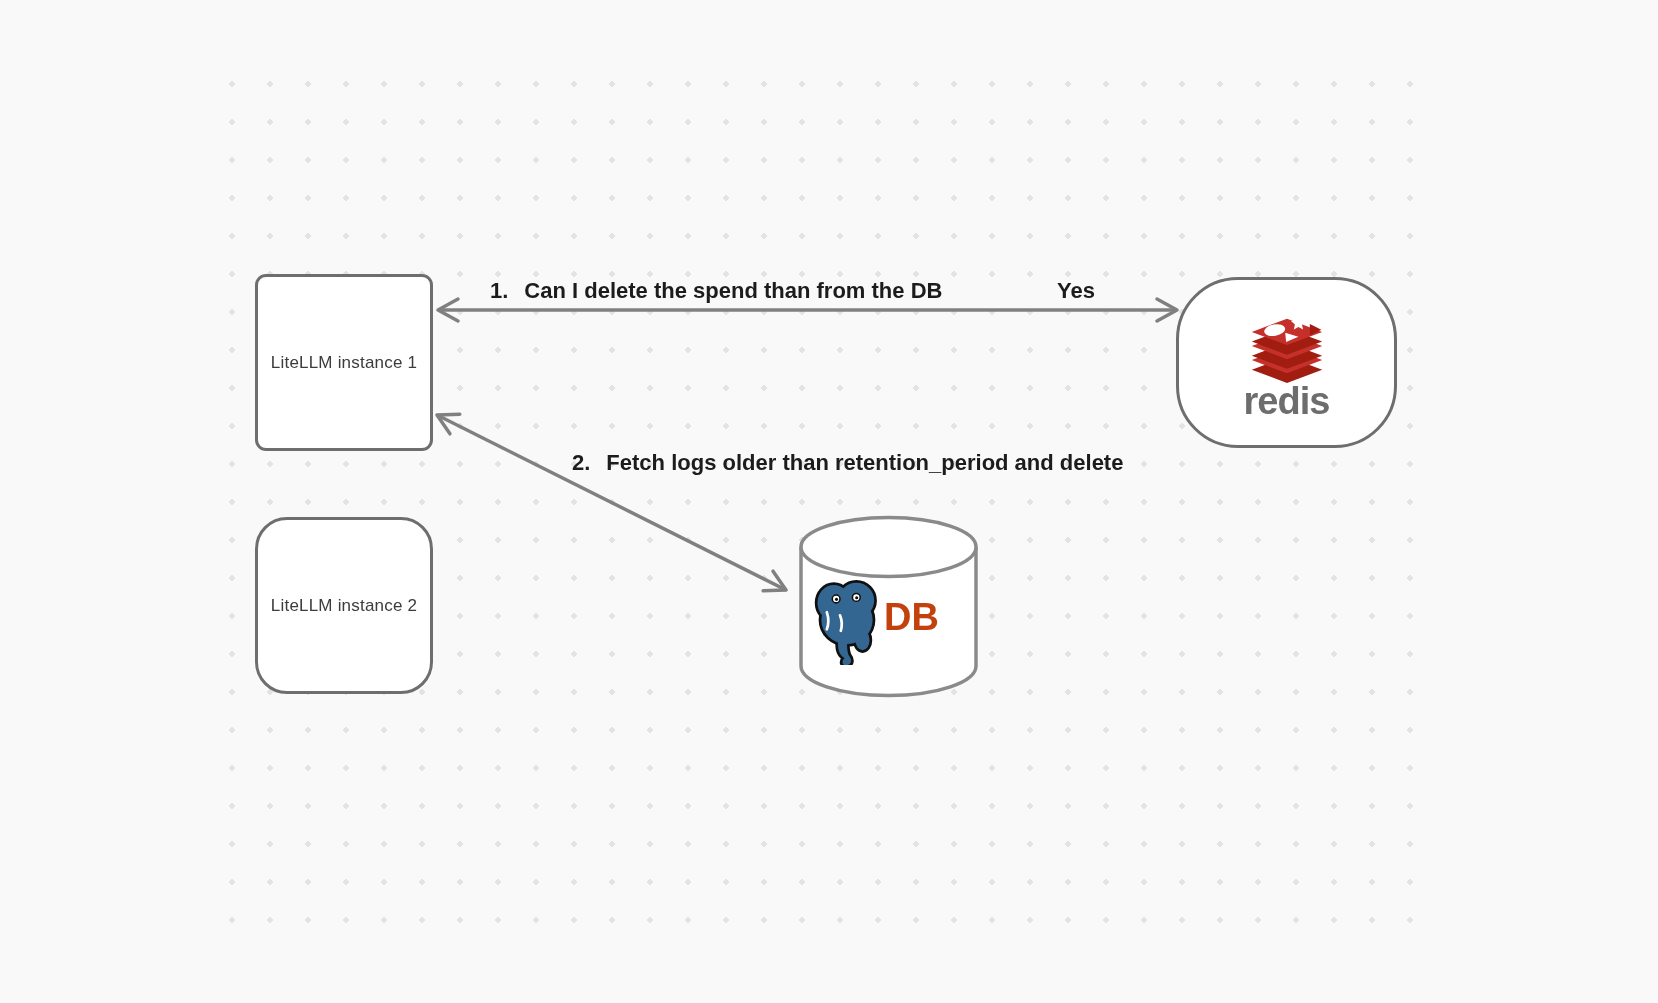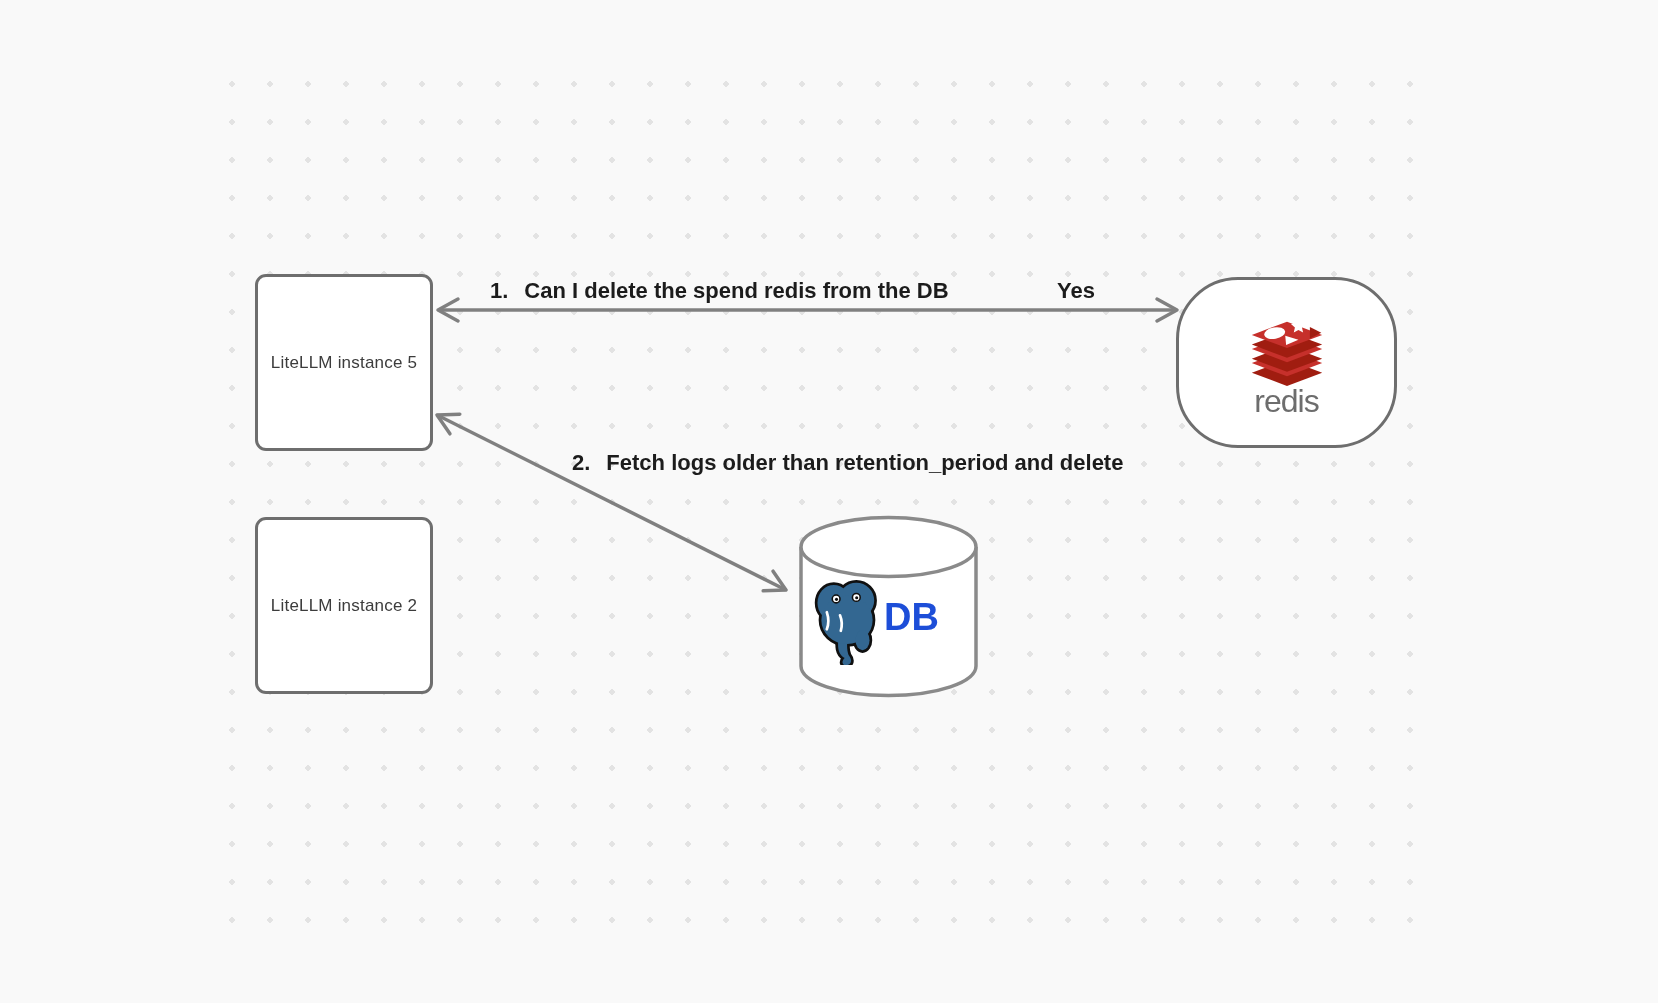--- a/index.html
+++ b/index.html
@@ -5,32 +5,32 @@
   html,body{margin:0;padding:0;background:#f9f9f9;font-family:"Liberation Sans",sans-serif;}
   .canvas{position:relative;width:1658px;height:1003px;background:#f9f9f9;overflow:hidden;}
   .dot-grid{position:absolute;left:213px;top:65px;width:1216px;height:874px;
     background-image:radial-gradient(circle 2.8px at 19px 19px,#e3e3e3 97%,rgba(0,0,0,0));
     background-size:38px 38px;}
   .layer{position:absolute;left:0;top:0;width:1658px;height:1003px;}
   .node-box{position:absolute;width:178px;height:177px;background:#ffffff;border:3.5px solid #6e6e6e;
     border-radius:11px;display:flex;align-items:center;justify-content:center;box-sizing:border-box;}
   .node-box .lbl{font-size:17px;color:#3c3c3c;letter-spacing:0.2px;}
   #box1{left:255px;top:274px;}
-  #box2{left:255px;top:517px;}
+  #box2{left:255px;top:517px;border-radius:32px;}
   #box3{left:255px;top:755px;}
   .redis-node{position:absolute;left:1176px;top:277px;width:221px;height:171px;background:#ffffff;
     border:3.5px solid #6e6e6e;border-radius:62px;box-sizing:border-box;
     display:flex;flex-direction:column;align-items:center;justify-content:center;padding-top:4px;}
-  .redis-word{font-size:32px;font-weight:normal;color:#6d6d6d;letter-spacing:-1px;line-height:1;margin-top:-8px;}
+  .redis-word{font-size:38px;font-weight:bold;color:#6d6d6d;letter-spacing:-1px;line-height:1;margin-top:-8px;}
   .edge-label{position:absolute;display:flex;font-weight:bold;font-size:22px;color:#1c1c1c;line-height:28px;white-space:nowrap;}
   .edge-label .num{margin-right:16px;}
   #edge1-label{left:490px;top:277px;}
   #edge1-response{left:1022px;top:277px;margin-left:35px;}
   #edge2-label{left:572px;top:449px;}
-  .db-label{position:absolute;left:884px;top:598px;font-size:38px;font-weight:600;color:#1d4ed8;line-height:1;}
+  .db-label{position:absolute;left:884px;top:598px;font-size:38px;font-weight:600;color:#c2410c;line-height:1;}
   .pg-icon{position:absolute;left:808px;top:578px;}
 </style>
 </head>
 <body>
 
 <div class="canvas">
 
   <div class="dot-grid"></div>
 
   <svg class="layer" viewBox="0 0 1658 1003">
@@ -44,21 +44,21 @@
 
     <line x1="437" y1="415" x2="786" y2="590" stroke="#808080" stroke-width="3.5" marker-start="url(#arrV)" marker-end="url(#arrV)"></line>
 
     <g>
       <path d="M801,547 L801,666 A87.5,29.5 0 0 0 976,666 L976,547" fill="#ffffff" stroke="#8a8a8a" stroke-width="3.5"></path>
       <ellipse cx="888.5" cy="547" rx="87.5" ry="29.5" fill="#ffffff" stroke="#8a8a8a" stroke-width="3.5"></ellipse>
     </g>
   </svg>
 
   <div class="node-box" id="box1">
-    <span class="lbl">LiteLLM instance 5</span>
+    <span class="lbl">LiteLLM instance 1</span>
   </div>
   <div class="node-box" id="box2">
     <span class="lbl">LiteLLM instance 2</span>
   </div>
 
   <div class="redis-node">
     <svg width="88" height="81" viewBox="0 0 100 92">
 
       <path d="M10 69 L50 54 L90 69 L50 84 Z" fill="#A01D10"></path>
       <path d="M10 58 L50 43 L90 58 L50 73 Z" fill="#C6302B"></path>
@@ -96,21 +96,21 @@
     <circle cx="36.5" cy="27.5" r="2" fill="#101010"></circle>
     <circle cx="62" cy="25" r="5" fill="#ffffff" stroke="#101010" stroke-width="2"></circle>
     <circle cx="62.5" cy="25.5" r="2" fill="#101010"></circle>
     <path d="M24 44 Q28 56 24 66" stroke="#ffffff" stroke-width="3.5" fill="none" stroke-linecap="round"></path>
     <path d="M41 48 Q45 58 42 68" stroke="#ffffff" stroke-width="3.5" fill="none" stroke-linecap="round"></path>
   </svg>
   <div class="db-label">DB</div>
 
   <div class="edge-label" id="edge1-label">
     <span class="num">1.</span>
-    <span>Can I delete the spend redis from the DB</span>
+    <span>Can I delete the spend than from the DB</span>
   </div>
   <div class="edge-label" id="edge1-response">
     <span>Yes</span>
   </div>
   <div class="edge-label" id="edge2-label">
     <span class="num">2.</span>
     <span>Fetch logs older than retention_period and delete</span>
   </div>
 
 </div>

